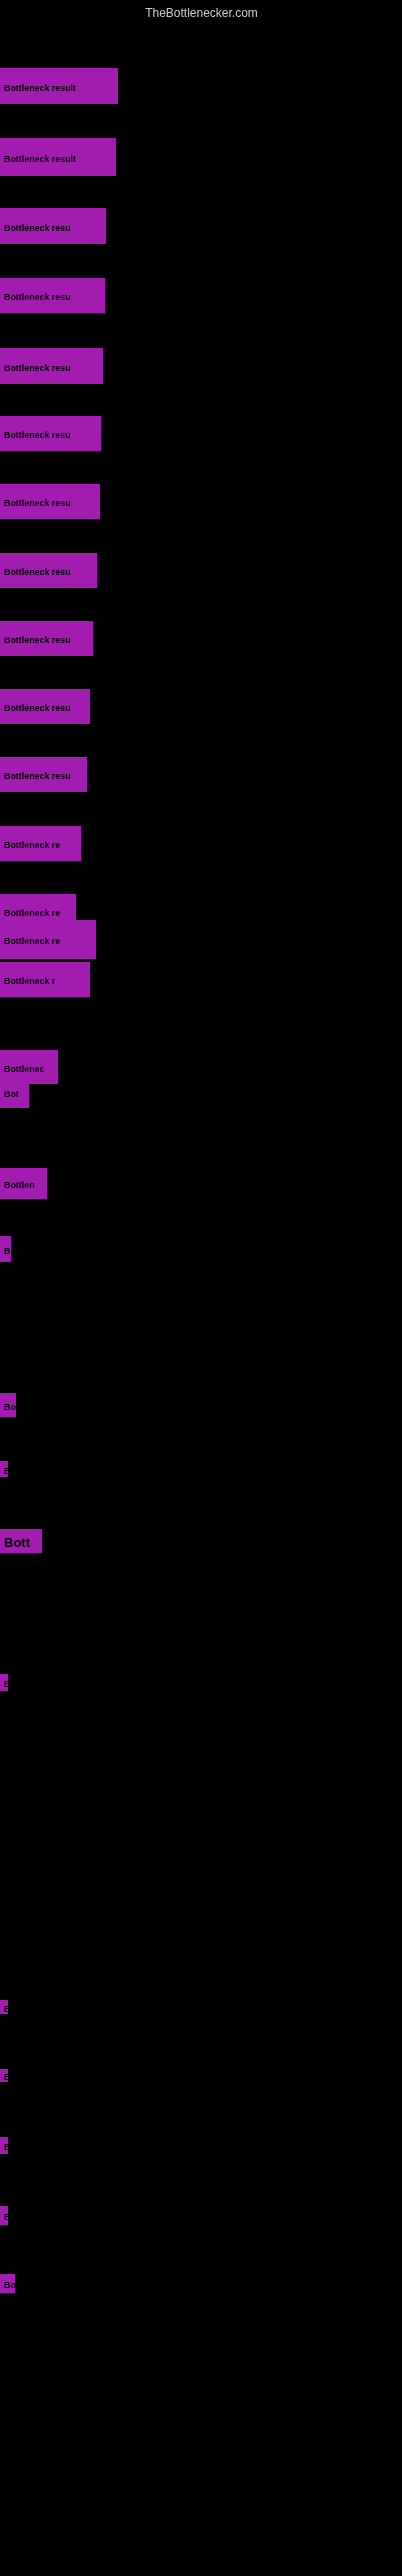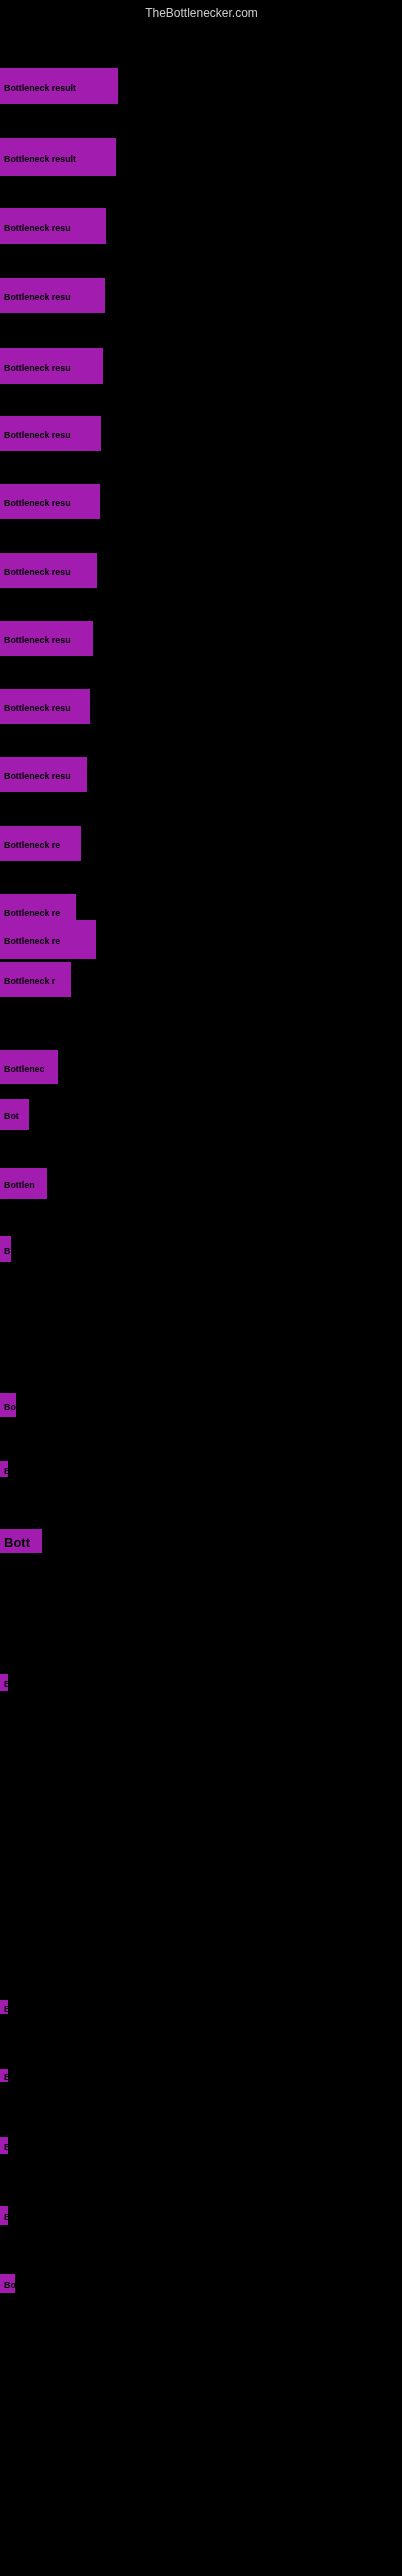--- a/index.html
+++ b/index.html
@@ -80,26 +80,26 @@
     <div class="bottleneck-item" style="top: 802px; height: 35px; left: 0px;">
       <div class="bottleneck-label" style="width: 81px; height: 35px; line-height: 35px; font-size: 8.9px;">Bottleneck re</div>
     </div>
     <div class="bottleneck-item" style="top: 870px; height: 35px; left: 0px;">
       <div class="bottleneck-label" style="width: 76px; height: 35px; line-height: 35px; font-size: 8.9px;">Bottleneck re</div>
     </div>
     <div class="bottleneck-item" style="top: 896px; height: 39px; left: 0px;">
       <div class="bottleneck-label" style="width: 96px; height: 39px; line-height: 39px; font-size: 8.9px;">Bottleneck re</div>
     </div>
     <div class="bottleneck-item" style="top: 938px; height: 35px; left: 0px;">
-      <div class="bottleneck-label" style="width: 71px; height: 35px; line-height: 35px; font-size: 8.9px;">Bottleneck r</div>
+      <div class="bottleneck-label" style="width: 90px; height: 35px; line-height: 35px; font-size: 8.9px;">Bottleneck r</div>
     </div>
     <div class="bottleneck-item" style="top: 1006px; height: 34px; left: 0px; margin-top: 20px;">
       <div class="bottleneck-label" style="width: 58px; height: 34px; line-height: 34px; font-size: 8.9px;">Bottlenec</div>
     </div>
-    <div class="bottleneck-item" style="top: 1075px; height: 32px; left: 0px; justify-content: center;">
+    <div class="bottleneck-item" style="top: 1053px; height: 32px; left: 0px; justify-content: center;">
       <div class="bottleneck-label" style="width: 29px; height: 31px; line-height: 31px; font-size: 8.9px;">Bot</div>
     </div>
     <div class="bottleneck-item" style="top: 1143px; height: 33px; left: 0px;">
       <div class="bottleneck-label" style="width: 47px; height: 31px; line-height: 31px; font-size: 8.9px;">Bottlen</div>
     </div>
     <div class="bottleneck-item" style="top: 1212px; height: 26px; left: 0px;">
       <div class="bottleneck-label" style="width: 11.3px; height: 26px; line-height: 26px; font-size: 8.9px;">B</div>
     </div>
     <div class="bottleneck-item" style="top: 1369px; height: 24px; left: 0px;">
       <div class="bottleneck-label" style="width: 16px; height: 24px; line-height: 24px; font-size: 8.9px;">Bo</div>

